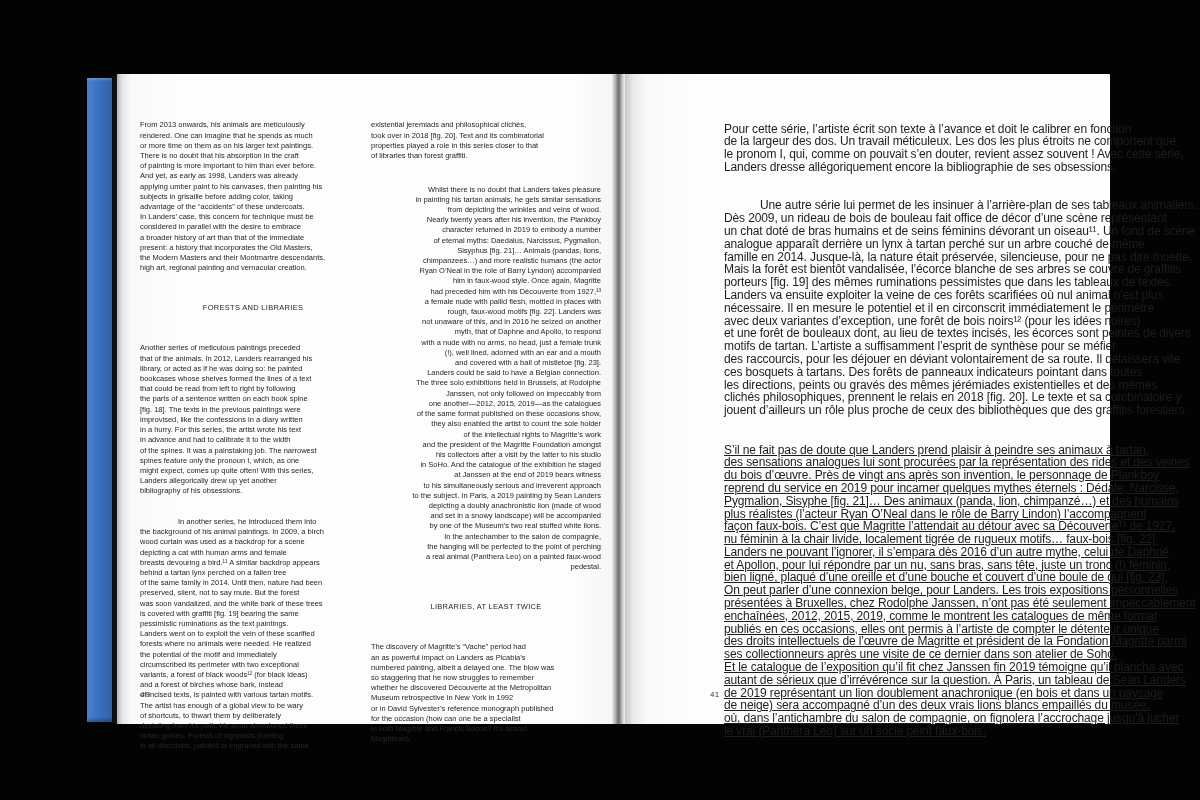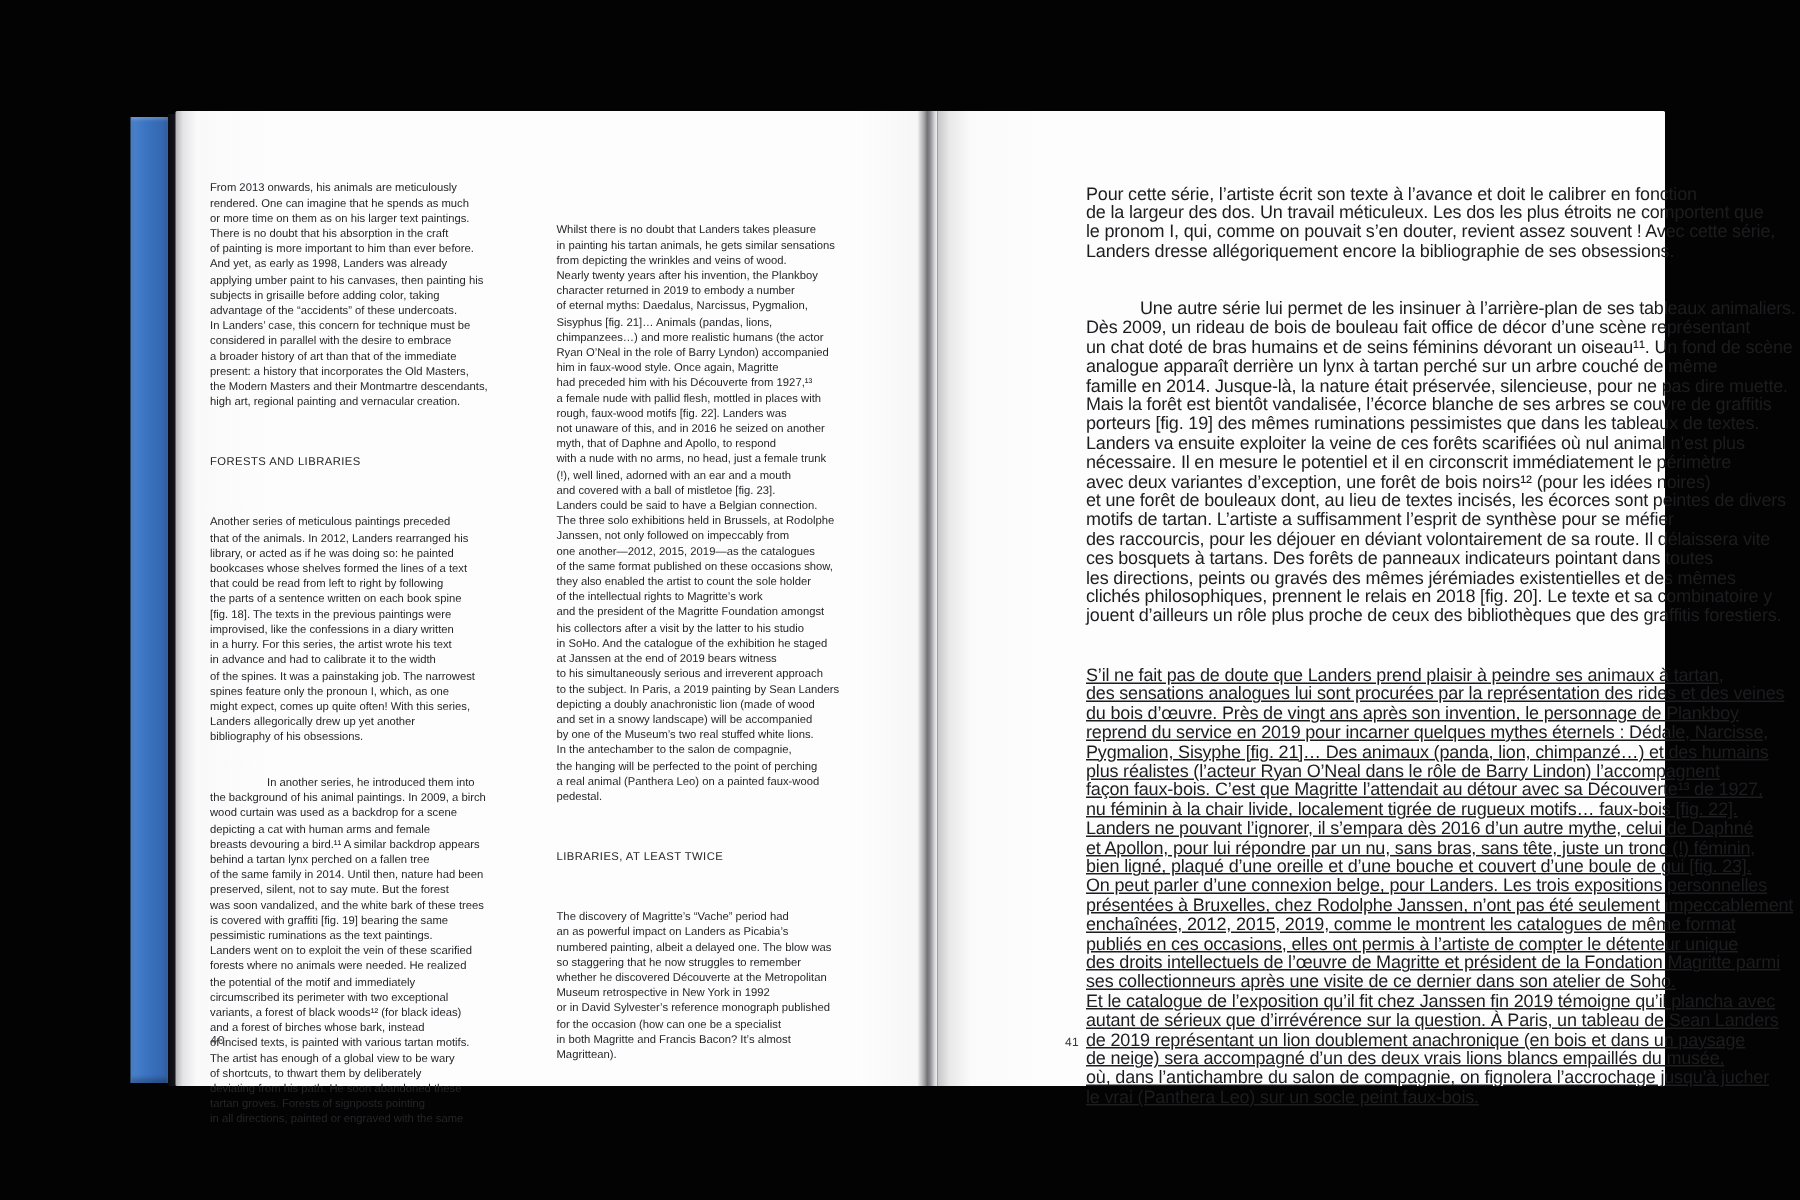--- a/index.html
+++ b/index.html
@@ -38,23 +38,23 @@
   }
 
   .col {
     position:absolute; top:26px; color:#26262a;
     font-size:7.5px; line-height:10.2px; letter-spacing:0;
     white-space:pre; 
   }
   .col-1 { left:23px; width:226px; }
   .col-2 { left:254px; width:230px; }
   .col p { white-space:pre; }
-  .col-heading { white-space:normal; letter-spacing:.3px; margin:9px 0 10px; font-size:7.5px; }
+  .col-heading { text-align:center; white-space:normal; letter-spacing:.3px; margin:9px 0 10px; font-size:7.5px; }
   .indent-en { text-indent:38px; }
-  .gap-before-en { margin-top:28px; }
+  .gap-before-en { margin-top:3px;text-align:right; }
 
   .fr-block {
     position:absolute; left:99px; top:23px; width:476px; color:#1d1d20;
     font-size:12px; line-height:12.8px; letter-spacing:-0.12px;
     white-space:pre;
   }
   .indent-fr { text-indent:36px; }
   .gap-before-fr { margin-top:1px;text-decoration:underline; }
 
   .pagenum {
@@ -123,20 +123,24 @@
 variants, a forest of black woods¹² (for black ideas)
 and a forest of birches whose bark, instead
 of incised texts, is painted with various tartan motifs.
 The artist has enough of a global view to be wary
 of shortcuts, to thwart them by deliberately
 deviating from his path. He soon abandoned these
 tartan groves. Forests of signposts pointing
 in all directions, painted or engraved with the same</p>
       </div>
       <div class="col col-2">
+        <p>existential jeremiads and philosophical clichés,
+took over in 2018 [fig. 20]. Text and its combinatorial
+properties played a role in this series closer to that
+of libraries than forest graffiti.</p>
         <p class="gap-before-en">Whilst there is no doubt that Landers takes pleasure
 in painting his tartan animals, he gets similar sensations
 from depicting the wrinkles and veins of wood.
 Nearly twenty years after his invention, the Plankboy
 character returned in 2019 to embody a number
 of eternal myths: Daedalus, Narcissus, Pygmalion,
 Sisyphus [fig. 21]… Animals (pandas, lions,
 chimpanzees…) and more realistic humans (the actor
 Ryan O’Neal in the role of Barry Lyndon) accompanied
 him in faux-wood style. Once again, Magritte

